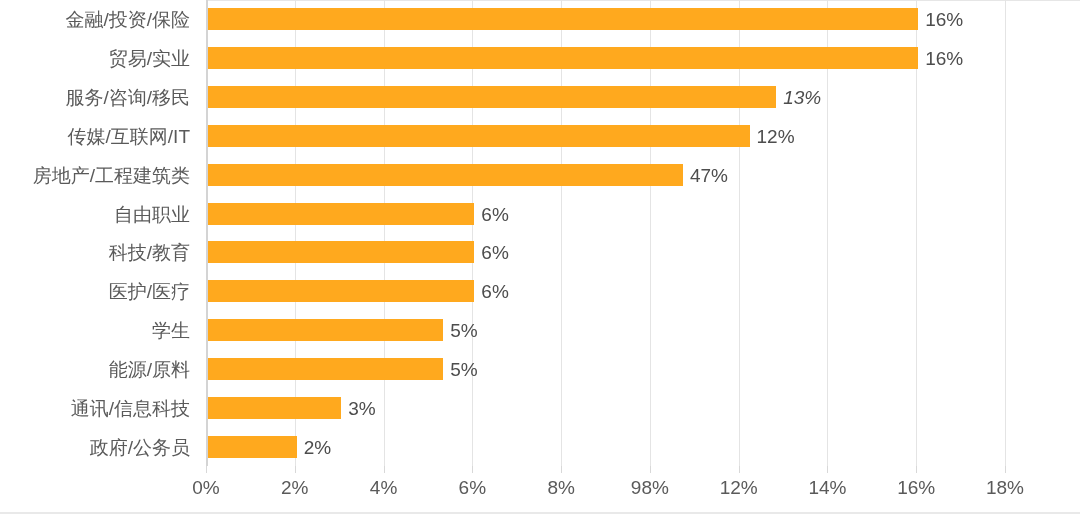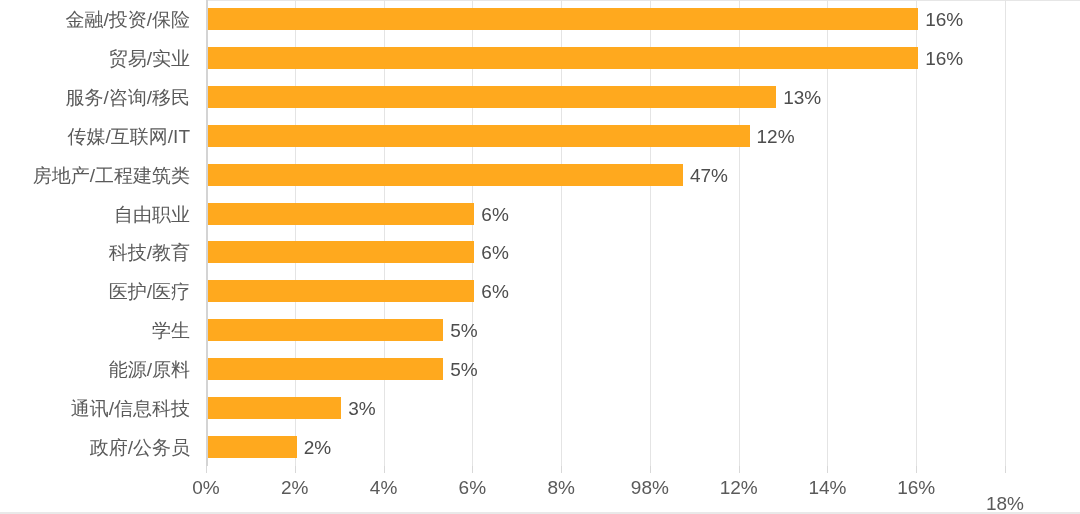--- a/index.html
+++ b/index.html
@@ -159,21 +159,21 @@
       <div class="tick" style="left: 621.444px;"></div>
       <div class="gridline" style="left: 710.222px;"></div>
       <div class="tick" style="left: 710.222px;"></div>
       <div class="gridline" style="left: 799px;"></div>
       <div class="tick" style="left: 799px;"></div>
       <div class="bar" style="left: 2px; width: 710.222px; top: 8.41667px; background: rgb(255, 169, 30);"></div>
       <div class="bar-value" style="left: 719.222px; top: 10.4167px;">16%</div>
       <div class="bar" style="left: 2px; width: 710.222px; top: 47.25px; background: rgb(255, 169, 30);"></div>
       <div class="bar-value" style="left: 719.222px; top: 49.25px;">16%</div>
       <div class="bar" style="left: 2px; width: 568.178px; top: 86.0833px; background: rgb(255, 169, 30);"></div>
-      <div class="bar-value" style="left: 577.178px; top: 88.0833px;">13%</div>
+      <div class="bar-value" style="left: 577.178px; top: 88.0833px; font-style: italic;">13%</div>
       <div class="bar" style="left: 2px; width: 541.544px; top: 124.917px; background: rgb(255, 169, 30);"></div>
       <div class="bar-value" style="left: 550.544px; top: 126.917px;">12%</div>
       <div class="bar" style="left: 2px; width: 474.961px; top: 163.75px; background: rgb(255, 169, 30);"></div>
       <div class="bar-value" style="left: 483.961px; top: 165.75px;">47%</div>
       <div class="bar" style="left: 2px; width: 266.333px; top: 202.583px; background: rgb(255, 169, 30);"></div>
       <div class="bar-value" style="left: 275.333px; top: 204.583px;">6%</div>
       <div class="bar" style="left: 2px; width: 266.333px; top: 241.417px; background: rgb(255, 169, 30);"></div>
       <div class="bar-value" style="left: 275.333px; top: 243.417px;">6%</div>
       <div class="bar" style="left: 2px; width: 266.333px; top: 280.25px; background: rgb(255, 169, 30);"></div>
       <div class="bar-value" style="left: 275.333px; top: 282.25px;">6%</div>
@@ -190,17 +190,17 @@
   <div class="x-labels">
       <div class="x-label" style="left: 0px;">0%</div>
       <div class="x-label" style="left: 88.7778px;">2%</div>
       <div class="x-label" style="left: 177.556px;">4%</div>
       <div class="x-label" style="left: 266.333px;">6%</div>
       <div class="x-label" style="left: 355.111px;">8%</div>
       <div class="x-label" style="left: 443.889px;">98%</div>
       <div class="x-label" style="left: 532.667px;">12%</div>
       <div class="x-label" style="left: 621.444px; text-align: center;">14%</div>
       <div class="x-label" style="left: 710.222px;">16%</div>
-      <div class="x-label" style="left: 799px; margin-top: 16px;">18%</div>
+      <div class="x-label" style="left: 799px;">18%</div>
     </div>
 
   <div class="bottom-rule"></div>
 </div>
 
 </body></html>

